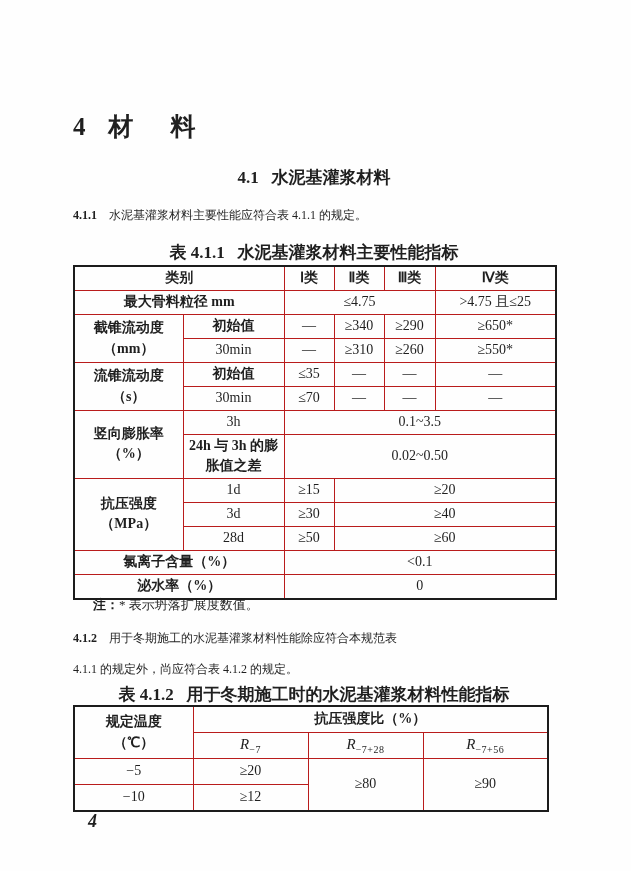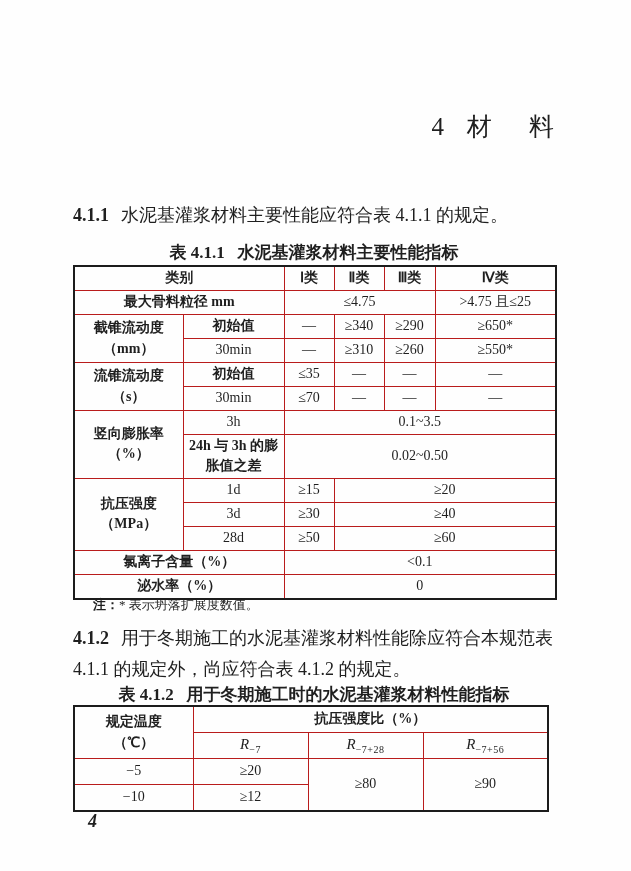--- a/index.html
+++ b/index.html
@@ -4,28 +4,28 @@
 <style>
   html, body { margin:0; padding:0; background:#e8e8e8; }
   .page {
     position:relative; width:631px; height:871px; margin:0 auto;
     background:#fefefe; color:#1f1f1f; overflow:hidden;
     font-family:"Liberation Serif", serif;
   }
   .content { position:absolute; left:73px; top:0; width:482px; height:871px; }
 
   .chapter-title {
-    position:absolute; top:110px; left:0; width:100%; text-align:right;
-    font-size:25px; font-weight:normal; white-space:pre; letter-spacing:1px;
+    position:absolute; top:110px; left:0; width:100%; text-align:left;
+    font-size:25px; font-weight:bold; white-space:pre; letter-spacing:1px;
   }
   .section-title {
     position:absolute; top:166px; left:0; width:100%; text-align:center;
     font-size:17px; font-weight:bold; white-space:pre;
   }
-  .clause { position:absolute; left:0; width:100%; font-size:18px; line-height:25px; }
+  .clause { position:absolute; left:0; width:100%; font-size:12px; line-height:25px; }
   #clause-411 { top:203px; }
   #clause-412 { top:623px; line-height:31px; }
   .cnum { font-weight:bold; margin-right:12px; }
   .tcaption {
     position:absolute; left:0; width:100%; text-align:center;
     font-size:17px; font-weight:bold; white-space:pre;
   }
   #caption1 { top:241px; }
   #caption2 { top:683px; }
 
@@ -52,20 +52,21 @@
     font-size:18px; font-weight:bold; font-style:italic;
   }
 </style>
 </head>
 <body>
 
 <div class="page">
   <div class="content">
 
     <div class="chapter-title">4   材     料</div>
+    <div class="section-title">4.1   水泥基灌浆材料</div>
 
     <div class="clause" id="clause-411">
       <span class="cnum">4.1.1</span><span>水泥基灌浆材料主要性能应符合表 4.1.1 的规定。</span>
     </div>
 
     <div class="tcaption" id="caption1">表 4.1.1   水泥基灌浆材料主要性能指标</div>
 
     <table class="doc-table" id="table1">
       <colgroup>
         <col style="width:109px">

